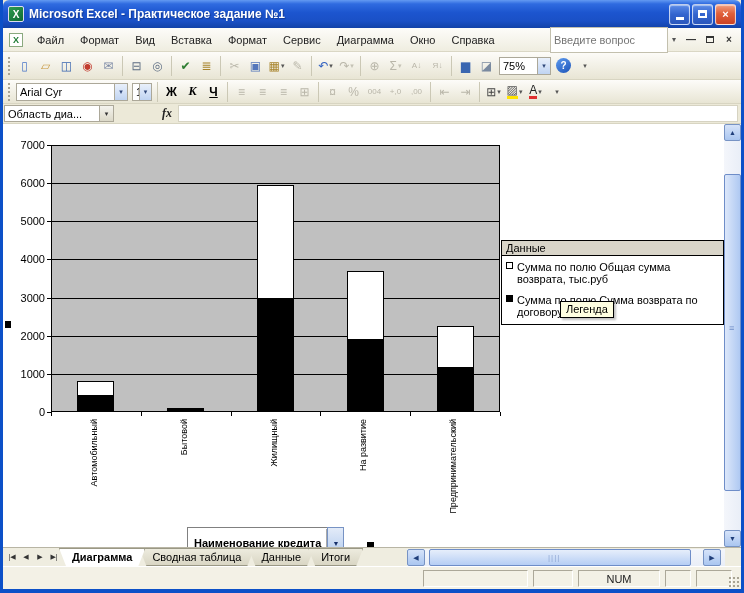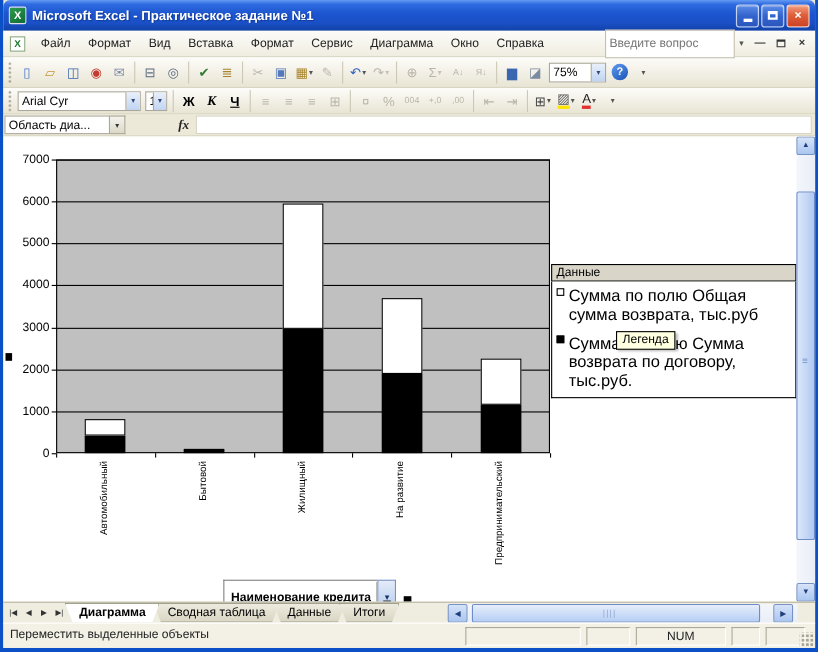--- a/index.html
+++ b/index.html
@@ -69,27 +69,27 @@
   .gridline{position:absolute;height:1px;background:#000;}
   .ytick{position:absolute;width:4px;height:1px;background:#000;}
   .xtick{position:absolute;width:1px;height:4px;background:#000;}
   .ylab{position:absolute;width:40px;text-align:right;font-size:11px;color:#000;}
   .bar{position:absolute;}
   .bar.white{background:#FFFFFF;border:1px solid #000;}
   .bar.black{background:#000000;}
   .cat-label{position:absolute;writing-mode:vertical-rl;transform:rotate(180deg);font-size:9px;color:#000;white-space:nowrap;}
   .legend{position:absolute;left:498px;top:116px;width:223px;}
   .legend-title{height:16px;background:#D9D5C9;border:1px solid #000;font-size:11px;padding:1px 4px;}
-  .legend-body{background:#fff;border:1px solid #000;border-top:none;padding:5px 4px 6px 4px;font-size:15px;}
+  .legend-body{background:#fff;border:1px solid #000;border-top:none;padding:5px 4px 6px 4px;font-size:11px;}
   .lg-row{display:flex;margin-bottom:9px;align-items:flex-start;}
   .lg-row:last-child{margin-bottom:0;}
   .lg-sw{width:7px;height:7px;border:1px solid #000;margin:1px 4px 0 0;flex:none;}
   .tooltip{position:absolute;left:557px;top:177px;background:#FFFFE1;border:1px solid #000;font-size:11px;
     padding:1px 5px 2px 5px;box-shadow:2px 2px 2px rgba(0,0,0,.25);}
-  .field-btn{position:absolute;left:200px;top:403px;height:32px;display:flex;text-decoration:underline;}
+  .field-btn{position:absolute;left:184px;top:403px;height:32px;display:flex;}
   .field-label{background:#fff;border:1px solid #808080;border-right:none;box-shadow:inset 1px 1px 0 #fff, inset -1px -1px 0 #aaa;
     font-size:11px;font-weight:bold;padding:0 6px;display:flex;align-items:center;}
   .field-dd{width:17px;background:linear-gradient(180deg,#E3EBF8,#AFC9EE);border:1px solid #7793C4;
     display:flex;align-items:center;justify-content:center;font-size:7px;color:#16306B;}
   .handle{position:absolute;width:7px;height:7px;background:#000;}
   .handle.h1{left:2px;top:197px;width:6px;}
   .handle.h2{left:364px;top:418px;}
   
   .vscroll{position:absolute;right:0;top:0;width:17px;height:423px;background:linear-gradient(90deg,#F4F6FB,#E9EEF7);}
   .sbtn{position:absolute;width:17px;height:17px;border:1px solid #7793C4;border-radius:2px;
@@ -426,21 +426,20 @@
         <div class="tab">Итоги</div>
       </div>
     <div class="hscroll">
       <div class="sbtn" style="left:0;width:18px;height:17px;">◀</div>
       <div class="hthumb"></div>
       <div class="sbtn" style="left:296px;width:18px;height:17px;">▶</div>
     </div>
   </div>
 
   <div class="statusbar">
-    <div class="status-msg">Переместить выделенные объекты</div>
     <div class="spanel p1"></div>
     <div class="spanel p2"></div>
     <div class="spanel p3">NUM</div>
     <div class="spanel p4"></div>
     <div class="spanel p5"></div>
     <div class="rgrip"></div>
   </div>
 
 </div>
 

